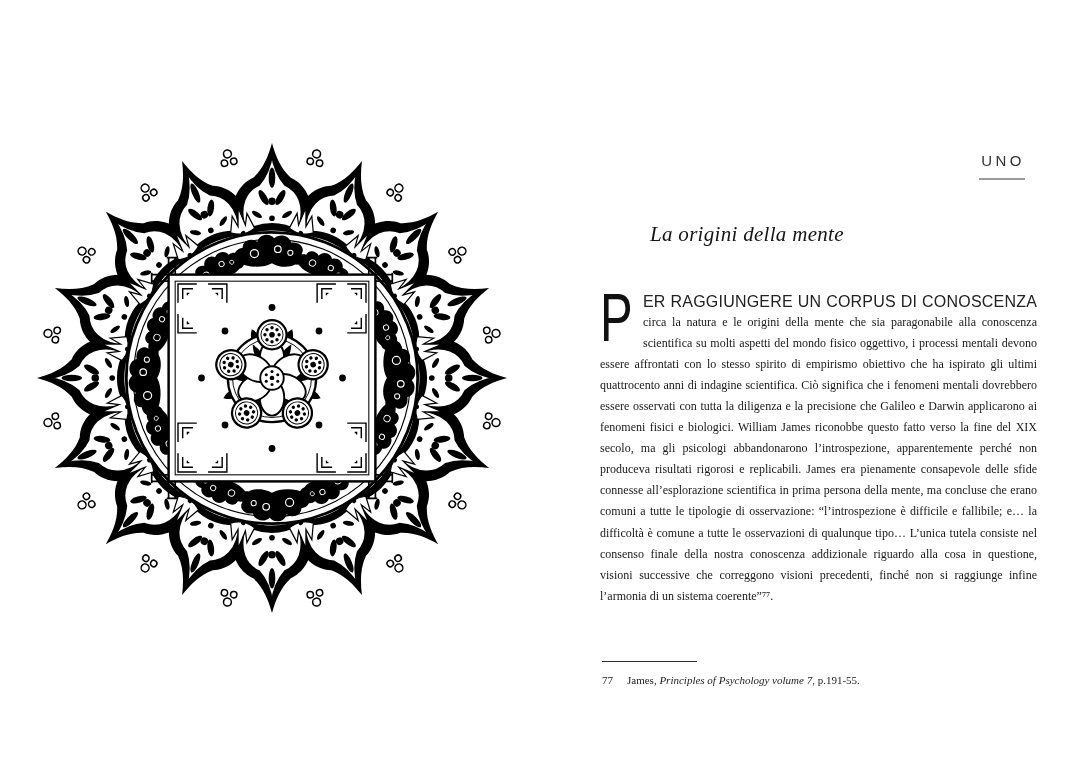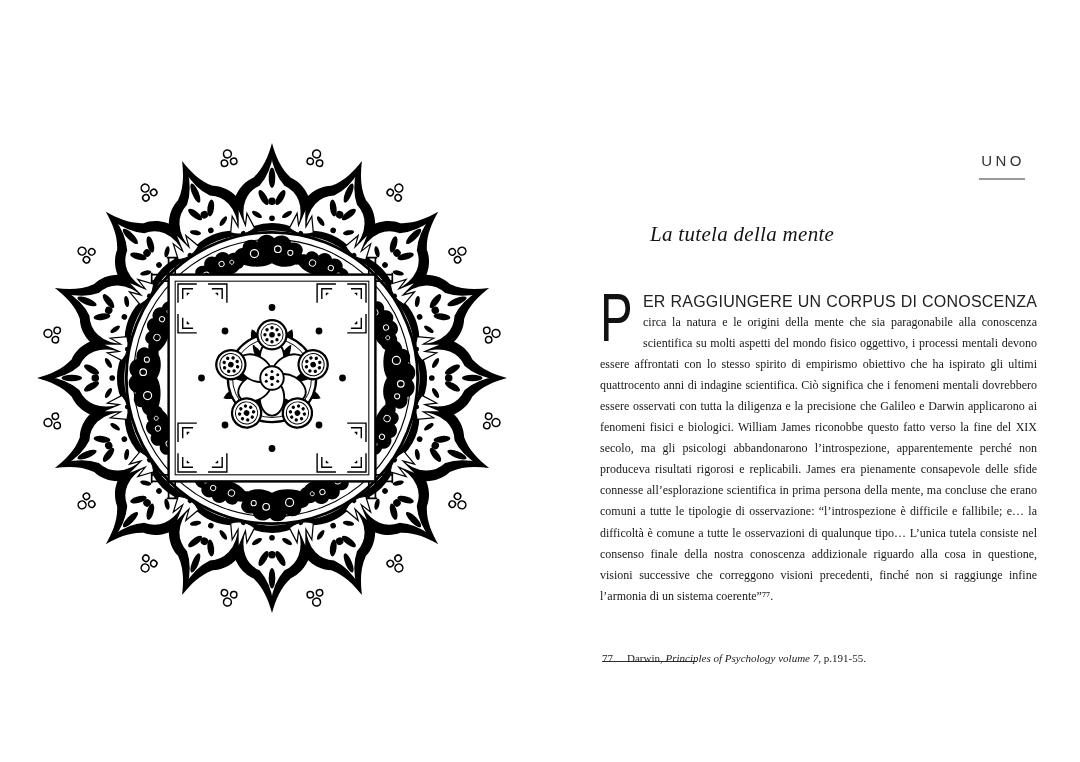--- a/index.html
+++ b/index.html
@@ -43,21 +43,21 @@
   }
   .caps-line::after{content:"";display:inline-block;width:100%;height:0;}
   .body-text{
     margin:0;font-family:"Liberation Serif",serif;
     font-size:12px;line-height:21.05px;text-align:justify;
     color:#171717;hyphens:none;
   }
 
   .footnote-rule{position:absolute;top:661px;left:2px;width:95px;border-top:1.5px solid #2e2e2e;}
   .footnote{
-    position:absolute;top:652px;left:2px;width:430px;display:flex;
+    position:absolute;top:674px;left:2px;width:430px;display:flex;
     font-family:"Liberation Serif",serif;font-size:11px;color:#222;
   }
   .fn-num{width:25px;flex:0 0 25px;}
   .fn-text i{font-style:italic;}
 </style>
 </head>
 <body>
 
 <div class="left-page">
   <svg class="mandala" viewBox="-250 -250 500 500" xmlns="http://www.w3.org/2000/svg">
@@ -293,28 +293,28 @@
     </g>
   </svg>
 </div>
 
 <div class="right-page">
 
   <div class="chapter-head">
     <span class="chnum">UNO</span>
   </div>
 
-  <h1 class="chapter-title" style="margin:0;font-weight:normal;">La tutela della mente</h1>
+  <h1 class="chapter-title" style="margin:0;font-weight:normal;">La origini della mente</h1>
 
   <div class="text-block">
     <span class="dropcap">P</span>
     <div class="caps-line">ER RAGGIUNGERE UN CORPUS DI CONOSCENZA CONDIVISO</div>
     <p class="body-text">circa la natura e le origini della mente che sia paragonabile alla conoscenza scientifica su molti aspetti del mondo fisico oggettivo, i processi mentali devono essere affrontati con lo stesso spirito di empirismo obiettivo che ha ispirato gli ultimi quattrocento anni di indagine scientifica. Ciò significa che i fenomeni mentali dovrebbero essere osservati con tutta la diligenza e la precisione che Galileo e Darwin applicarono ai fenomeni fisici e biologici. William James riconobbe questo fatto verso la fine del XIX secolo, ma gli psicologi abbandonarono l’introspezione, apparentemente perché non produceva risultati rigorosi e replicabili. James era pienamente consapevole delle sfide connesse all’esplorazione scientifica in prima persona della mente, ma concluse che erano comuni a tutte le tipologie di osservazione: “l’introspezione è difficile e fallibile; e… la difficoltà è comune a tutte le osservazioni di qualunque tipo… L’unica tutela consiste nel consenso finale della nostra conoscenza addizionale riguardo alla cosa in questione, visioni successive che correggono visioni precedenti, finché non si raggiunge infine l’armonia di un sistema coerente”⁷⁷.</p>
   </div>
 
   <div class="footnote-rule"></div>
 
   <div class="footnote">
     <span class="fn-num">77</span>
-    <span class="fn-text"><span>Darwin, </span><i>Principles of Psychology volume 7</i><span>, p.191-55.</span></span>
+    <span class="fn-text"><span>James, </span><i>Principles of Psychology volume 7</i><span>, p.191-55.</span></span>
   </div>
 
 </div>
 
 </body></html>

